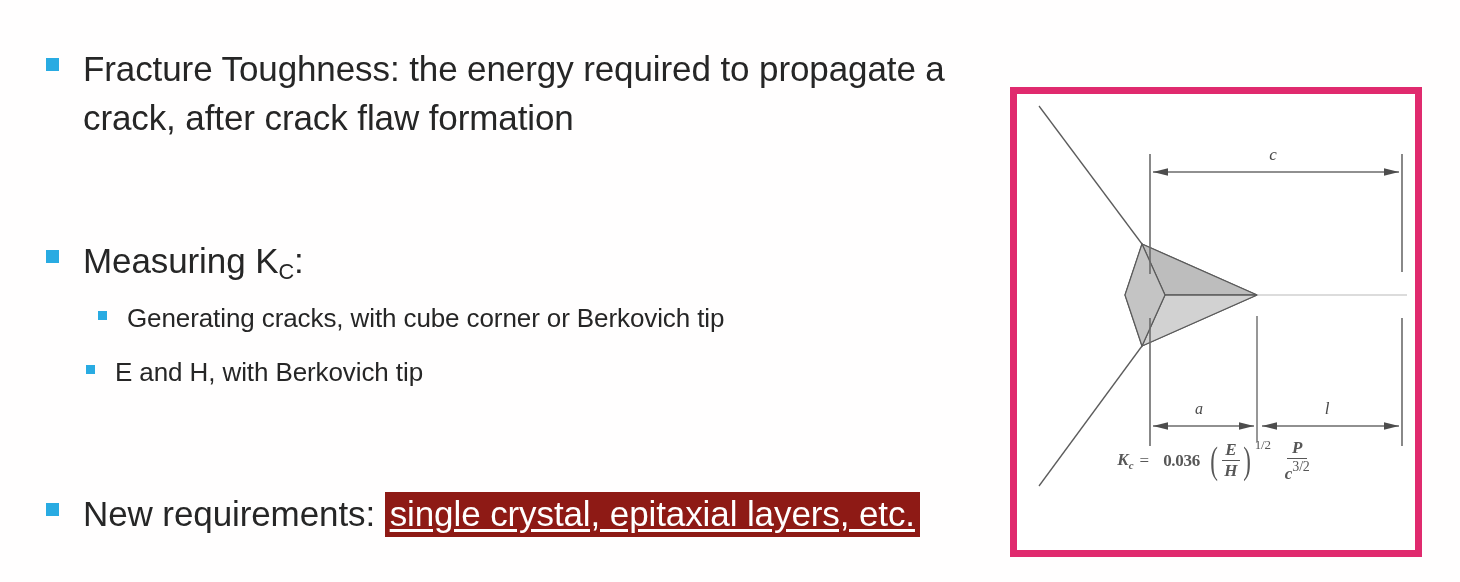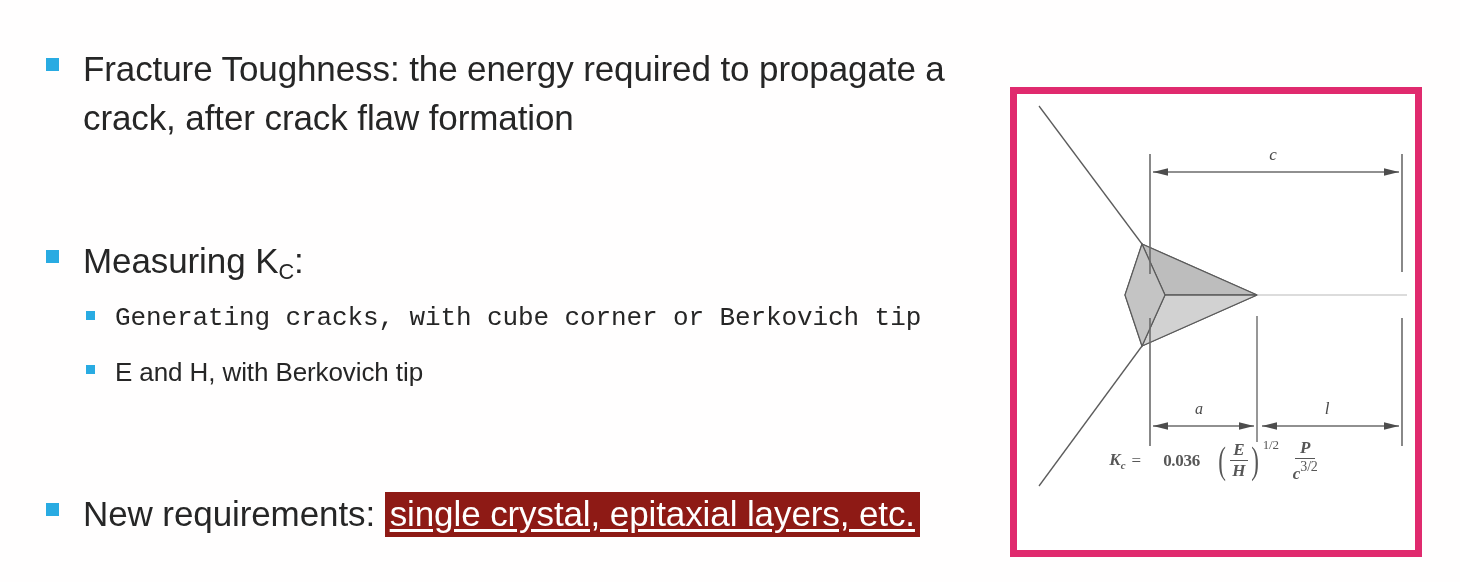--- a/index.html
+++ b/index.html
@@ -70,21 +70,21 @@
     font-size: 0.62em;
     vertical-align: -0.28em;
     letter-spacing: 0;
   }
 
   
   #bullet-fracture { left: 46px; top: 44px; width: 990px; }
   #bullet-fracture .bullet-text { max-width: 950px; }
 
   #bullet-measuring { left: 46px; top: 236px; }
-  #bullet-generating { left: 86px; top: 300px; font-family: Liberation Mono, monospace; }
+  #bullet-generating { left: 98px; top: 300px; }
   #bullet-eandh     { left: 86px; top: 354px; }
   #bullet-newreq    { left: 46px; top: 489px; }
 
   .highlight {
     background: #8E1A15;
     color: #ffffff;
     text-decoration: underline;
     text-decoration-color: #ffffff;
     text-underline-offset: 3px;
     padding: 2px 5px 4px 5px;
@@ -138,21 +138,21 @@
     left: 0;
     right: 0;
     top: 345px;
     display: flex;
     justify-content: center;
     align-items: center;
   }
   .f-row { display: flex; align-items: center; font-size: 17px; }
   .f-italic { font-style: italic; font-weight: bold; }
   .f-sub { font-size: 0.64em; vertical-align: -0.35em; font-style: italic; }
-  .f-num { font-weight: bold; margin: 0 16px; letter-spacing: -0.3px; }
+  .f-num { font-weight: bold; margin: 0 8px; letter-spacing: -0.3px; }
   .paren {
     font-size: 37px;
     font-weight: 300;
     line-height: 1;
     transform: scaleX(0.62);
     display: inline-block;
     color: #575757;
   }
   .frac {
     display: inline-flex;

